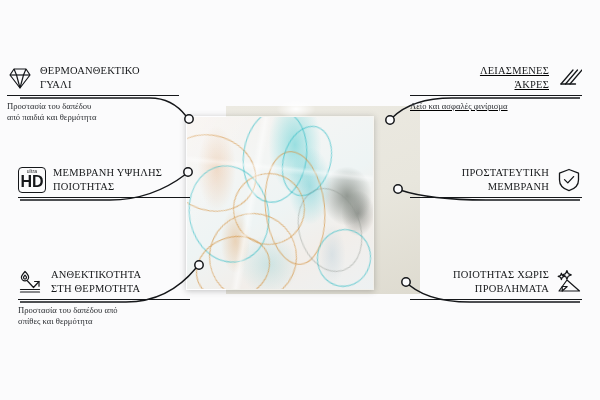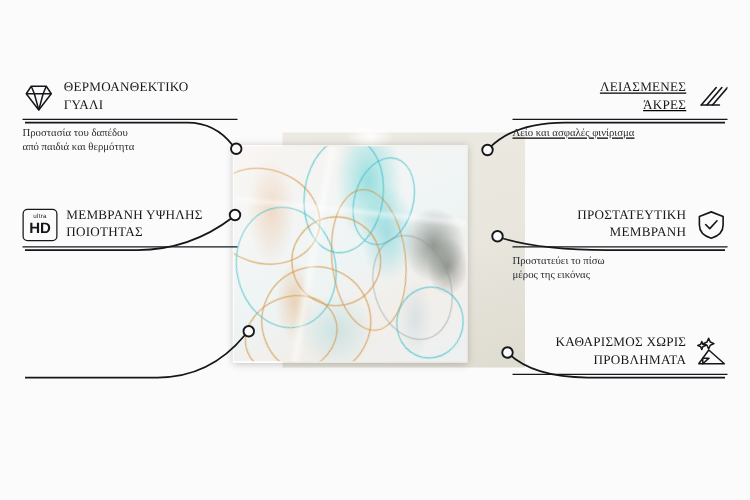--- a/index.html
+++ b/index.html
@@ -78,34 +78,34 @@
   .feature.right .title{text-align:right;}
   .rule{height:0;border-top:1.4px solid #15171a;margin:4px 0 5px 0;}
   .desc{
     font-size:8.6px;line-height:11.4px;color:#2a2d31;white-space:pre-line;
   }
   .feature.right .desc{text-align:left;}
 
   .ico{width:26px;height:26px;flex:0 0 26px;display:block;}
 
   
-  #f-left-1{left:18px;top:64px;}
+  #f-left-1{left:7px;top:64px;}
   #f-left-2{left:18px;top:166px;}
   #f-left-3{left:18px;top:268px;}
   #f-right-1{left:410px;top:64px;text-decoration:underline;}
   #f-right-2{left:410px;top:166px;}
   #f-right-3{left:410px;top:268px;}
 
   .hdbadge{
     width:26px;height:24px;border:1.5px solid #15171a;border-radius:4px;
     display:flex;flex-direction:column;align-items:center;justify-content:center;
     line-height:1;
   }
   .hdbadge .u{font-size:5px;letter-spacing:.2px;color:#15171a;font-family:"Liberation Sans",sans-serif;}
-  .hdbadge .h{font-size:12px;font-weight:700;color:#15171a;font-family:"Liberation Sans",sans-serif;margin-top:.5px;}
+  .hdbadge .h{font-size:16px;font-weight:700;color:#15171a;font-family:"Liberation Sans",sans-serif;margin-top:.5px;}
 </style>
 </head>
 <body>
 
 <div class="stage">
 
   <div class="product-wrap">
     <div class="backdrop"></div>
     <div class="glass-panel">
       <div class="art">
@@ -167,20 +167,39 @@
       <div class="hdbadge">
         <span class="u">ultra</span>
         <span class="h">HD</span>
       </div>
       <div class="title">ΜΕΜΒΡΑΝΗ ΥΨΗΛΗΣ
 ΠΟΙΟΤΗΤΑΣ</div>
     </div>
     <div class="rule"></div>
   </div>
 
+  <div class="feature left" id="f-left-3">
+    <div class="head">
+      <svg class="ico" viewBox="0 0 26 26">
+        <g fill="none" stroke="#15171a" stroke-width="1.2" stroke-linejoin="round" stroke-linecap="round">
+          <path d="M7 2.5 C9.6 5 10.6 6.6 10.6 8.3 A3.6 3.6 0 0 1 3.4 8.3 C3.4 6.6 4.6 5.2 7 2.5 Z"></path>
+          <path d="M7 6.2 C8.1 7.3 8.5 7.9 8.5 8.6 A1.5 1.5 0 0 1 5.5 8.6 C5.5 7.9 6 7.3 7 6.2 Z"></path>
+          <path d="M9.5 12 L15.5 18.5 L21 12.5"></path>
+          <path d="M21 12.5 L21 17.2 M21 12.5 L16.6 12.5"></path>
+          <path d="M2.5 20.5 H21.5"></path>
+            <path d="M2.5 23 H21.5"></path>
+        </g>
+      </svg>
+      <div class="title">ΑΝΘΕΚΤΙΚΟΤΗΤΑ
+ΣΤΗ ΘΕΡΜΟΤΗΤΑ</div>
+    </div>
+    <div class="rule"></div>
+    <div class="desc">Προστασία του δαπέδου από
+σπίθες και θερμότητα</div>
+  </div>
 
   <div class="feature right" id="f-right-1">
     <div class="head">
       <div class="title">ΛΕΙΑΣΜΕΝΕΣ
 ΆΚΡΕΣ</div>
       <svg class="ico" viewBox="0 0 26 26">
         <g fill="none" stroke="#15171a" stroke-width="1.3" stroke-linecap="round">
           <path d="M5 19 L17 5"></path>
             <path d="M9.5 19 L21.5 5"></path>
             <path d="M14 19 L26 5"></path>
@@ -197,27 +216,25 @@
       <div class="title">ΠΡΟΣΤΑΤΕΥΤΙΚΗ
 ΜΕΜΒΡΑΝΗ</div>
       <svg class="ico" viewBox="0 0 26 26">
         <g fill="none" stroke="#15171a" stroke-width="1.3" stroke-linejoin="round" stroke-linecap="round">
           <path d="M13 2.5 L22.5 6.2 V13 C22.5 18.4 18.3 22 13 23.6 C7.7 22 3.5 18.4 3.5 13 V6.2 Z"></path>
           <path d="M8.5 12.6 L11.8 15.9 L17.6 9.6"></path>
         </g>
       </svg>
     </div>
     <div class="rule"></div>
-    <div class="desc">Προστατεύει το πίσω
-μέρος της εικόνας</div>
   </div>
 
   <div class="feature right" id="f-right-3">
     <div class="head">
-      <div class="title">ΚΑΘΑΡΙΣΜΟΣ ΧΩΡΙΣ
+      <div class="title">ΠΟΙΟΤΗΤΑΣ ΧΩΡΙΣ
 ΠΡΟΒΛΗΜΑΤΑ</div>
       <svg class="ico" viewBox="0 0 26 26">
         <g fill="none" stroke="#15171a" stroke-width="1.2" stroke-linejoin="round" stroke-linecap="round">
           <path d="M4.5 6.5 L5.4 4.2 L6.3 6.5 L8.6 7.4 L6.3 8.3 L5.4 10.6 L4.5 8.3 L2.2 7.4 Z"></path>
           <path d="M9.6 4.6 L10.9 1.6 L12.2 4.6 L15.2 5.9 L12.2 7.2 L10.9 10.2 L9.6 7.2 L6.6 5.9 Z"></path>
           <path d="M3 22 L11 11 L23.5 22 Z"></path>
           <path d="M6.2 17.5 L11.2 17.5 L6.2 22 Z"></path>
         </g>
       </svg>
     </div>

